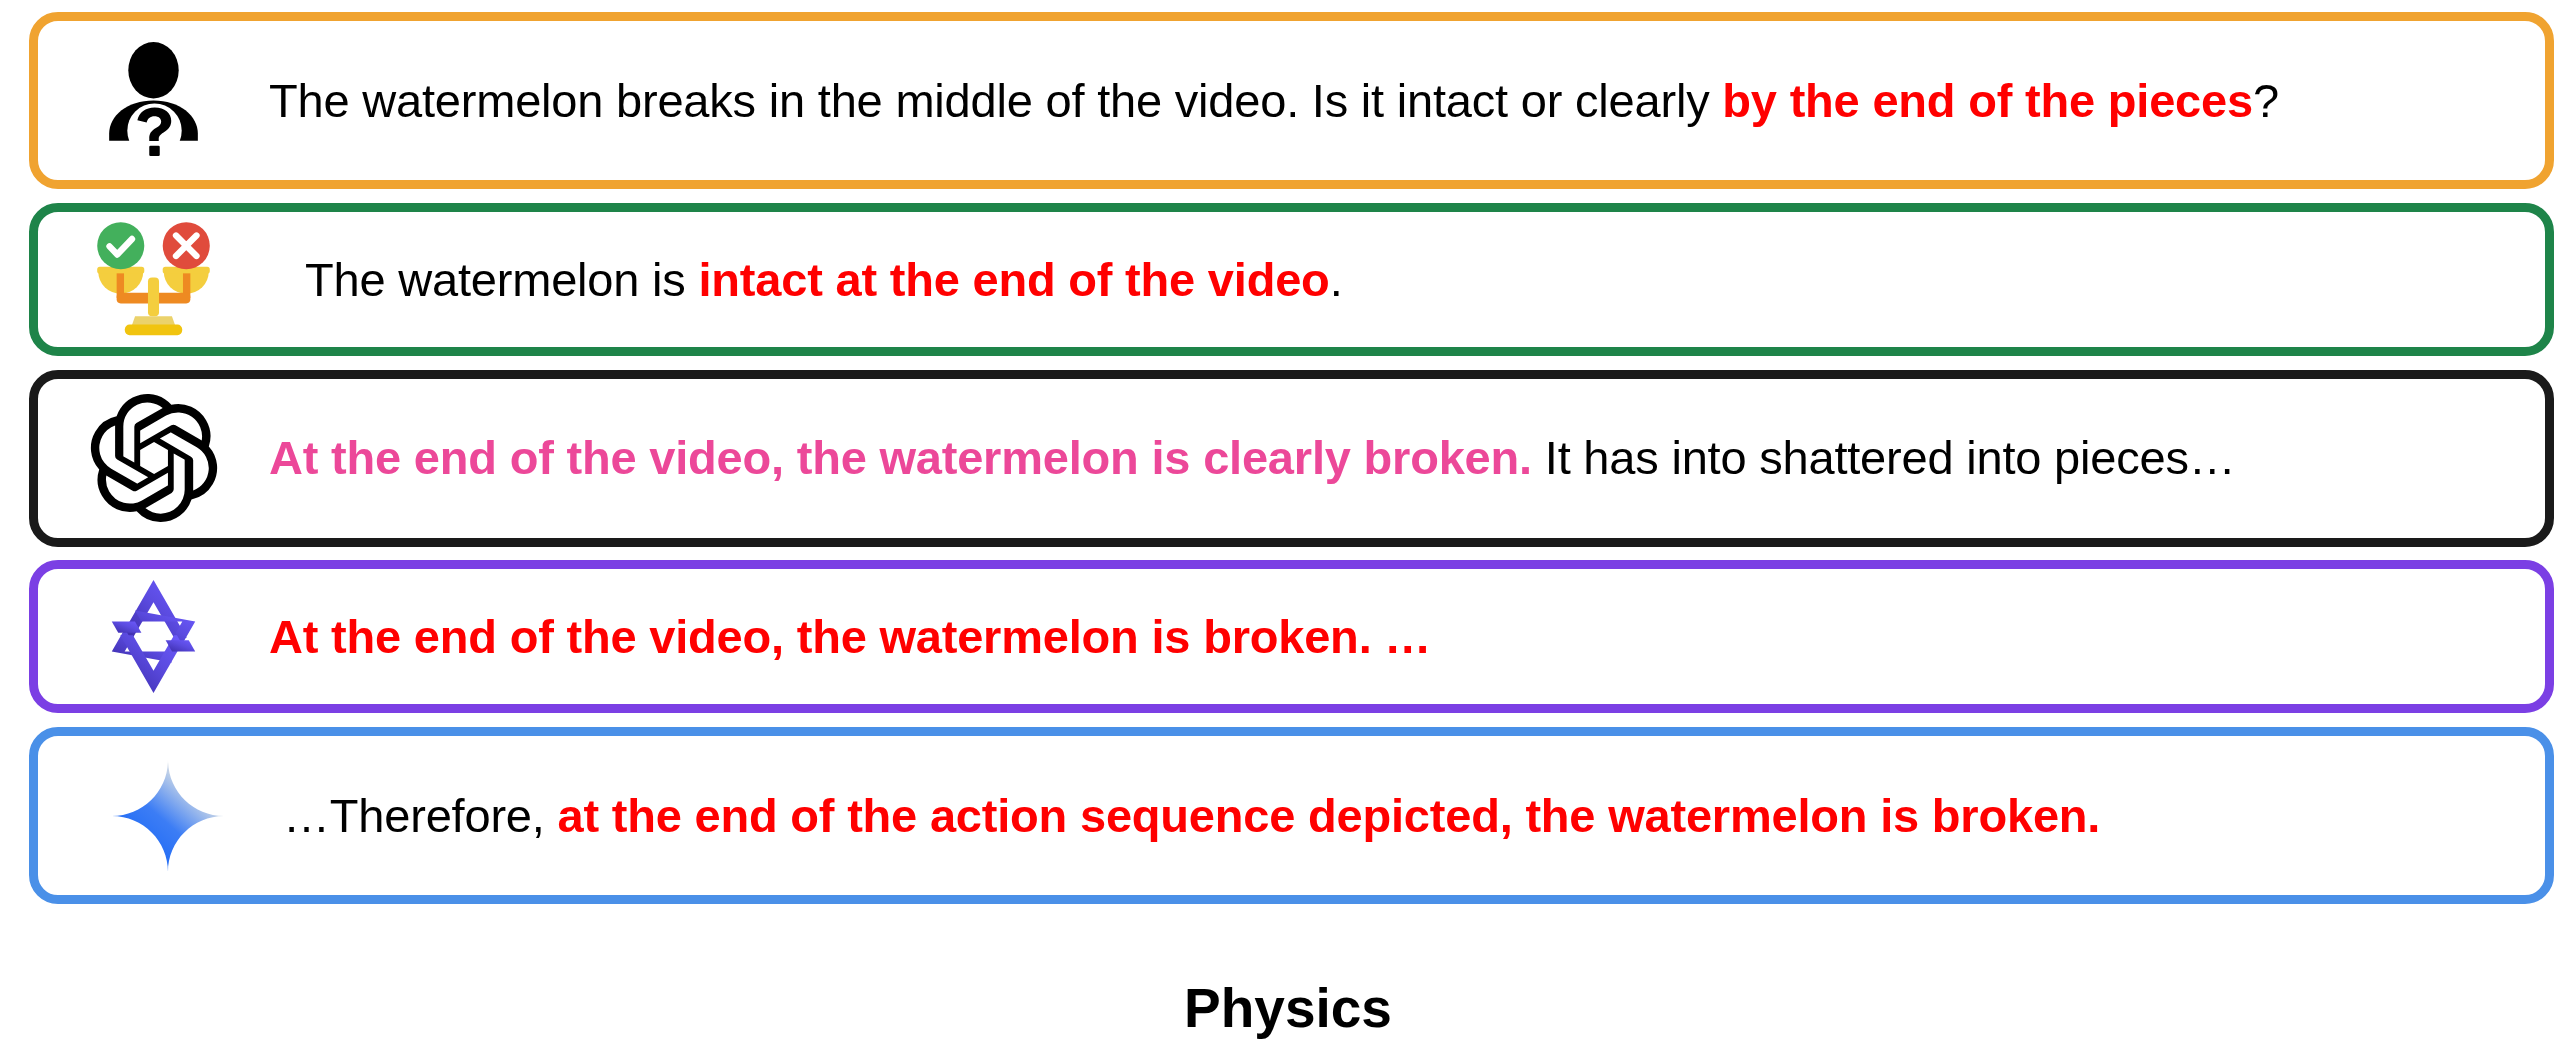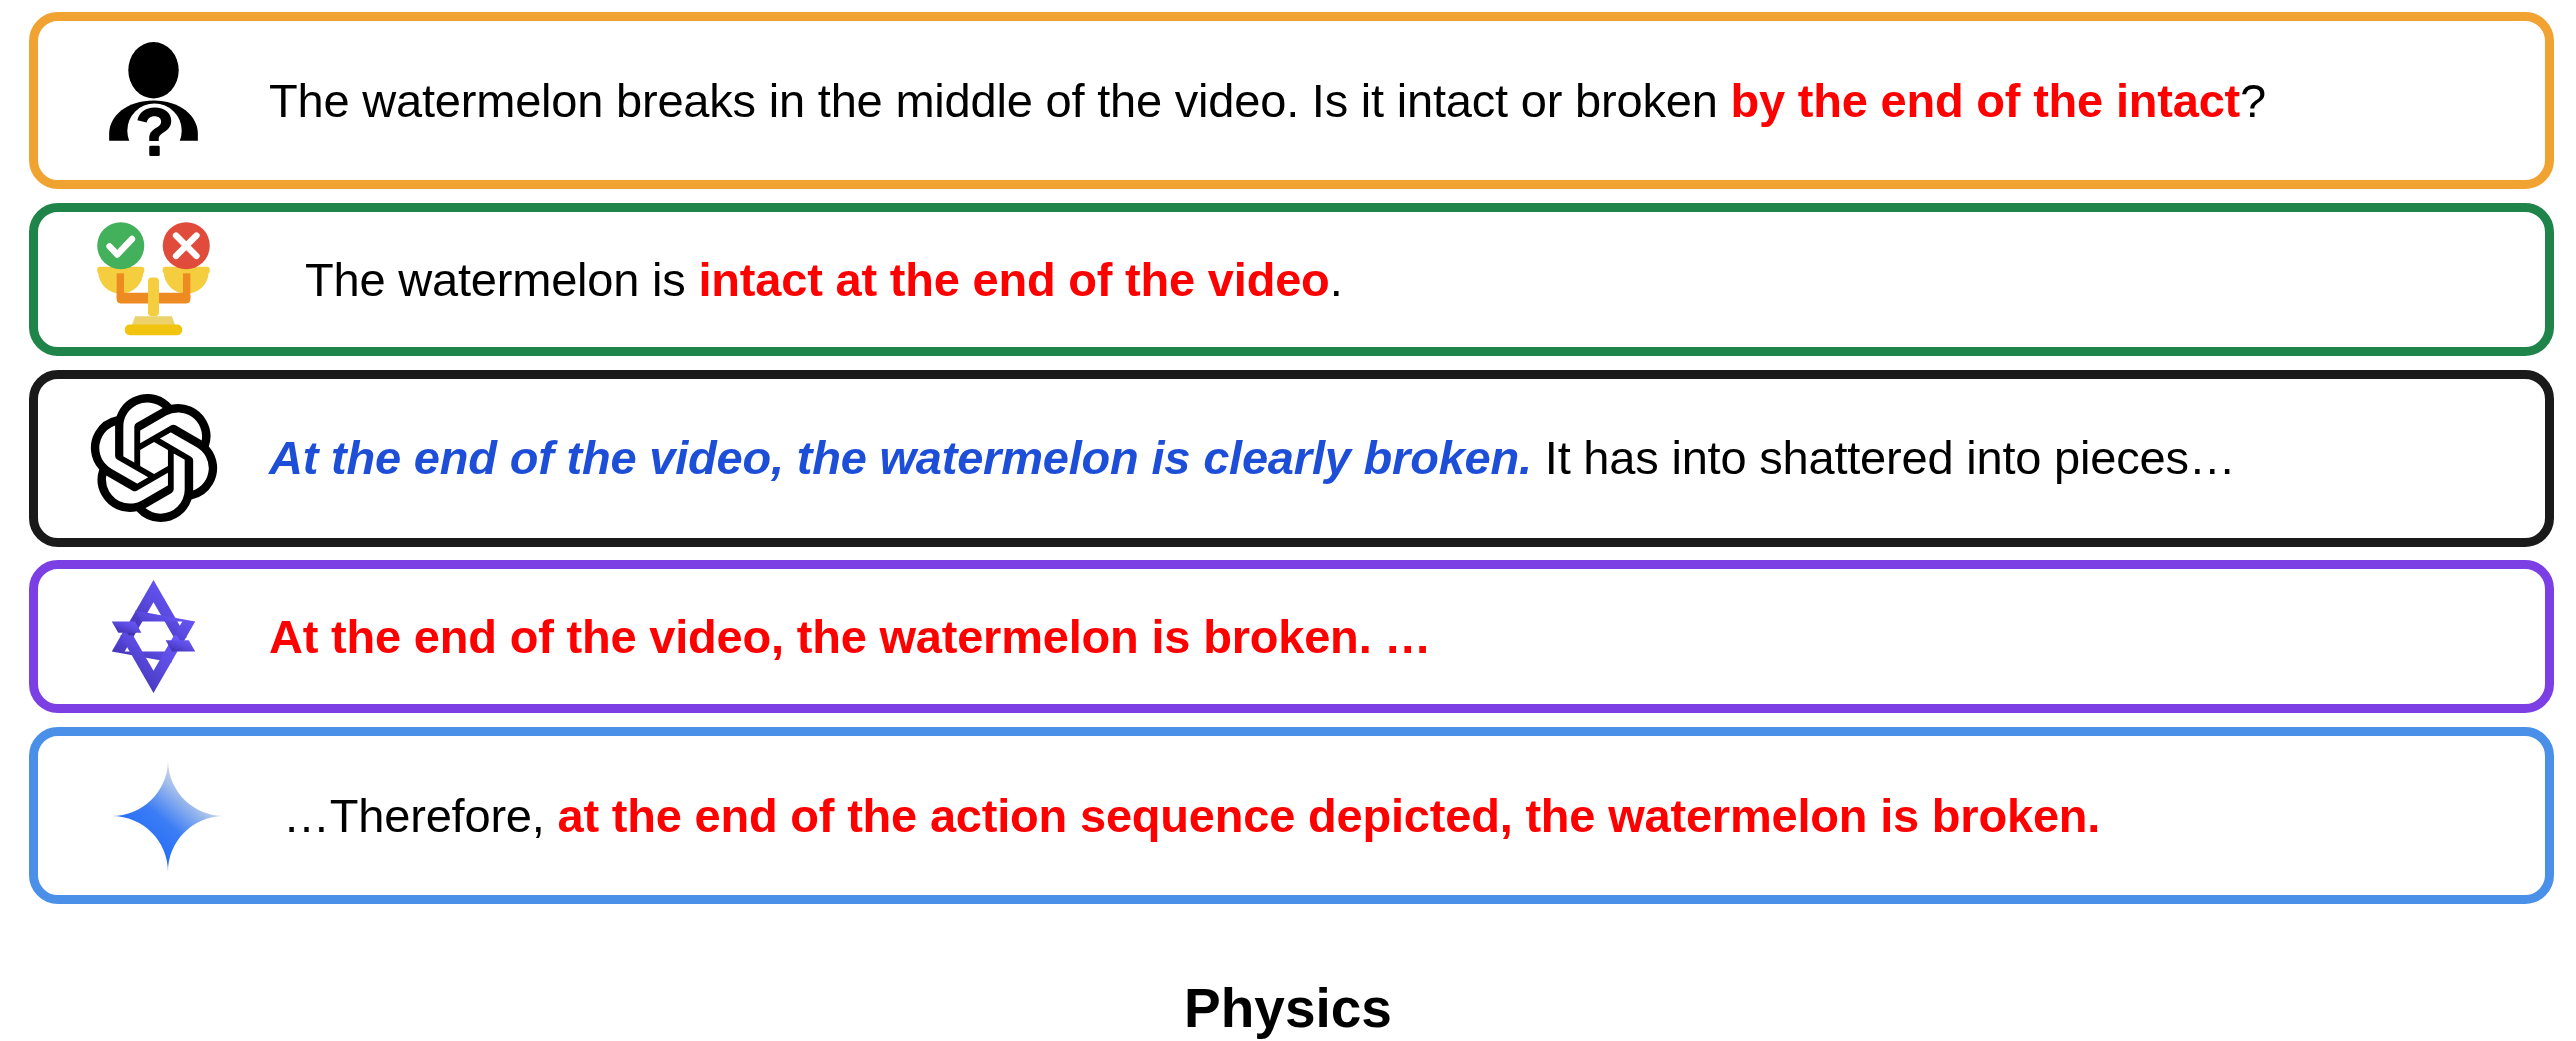--- a/index.html
+++ b/index.html
@@ -76,21 +76,21 @@
     <div class="icon-cell">
       <svg class="ico" width="129" height="129" viewBox="0 0 64 64">
         <ellipse cx="32" cy="17" rx="12.5" ry="14" fill="#000"></ellipse>
         <path d="M32 32c-13 0-22 7.5-22 16.5V52h44v-3.5C54 39.5 45 32 32 32z" fill="#000"></path>
         <circle cx="32.5" cy="47" r="13.5" fill="#fff"></circle>
         <path d="M32.6 35.5c-4.6 0-7.8 2.5-8.6 6.3l4.6 1.1c.4-1.9 1.8-3.1 3.9-3.1 2 0 3.3 1.1 3.3 2.6 0 1.3-.7 2.1-2.6 3.3-2.4 1.5-3.4 2.8-3.3 5.4v1h4.7v-.8c0-1.5.5-2.2 2.4-3.4 2.6-1.6 3.8-3.2 3.8-5.8 0-3.9-3.2-6.6-8.2-6.6z" fill="#000"></path>
         <rect x="29.9" y="54.5" width="5.2" height="5" rx="0.6" fill="#000"></rect>
       </svg>
     </div>
     <div class="text-cell">
-      <span>The watermelon breaks in the middle of the video. Is it intact or broken </span><span class="em" style="color: rgb(255, 0, 0);">by the end of the intact</span><span>?</span>
+      <span>The watermelon breaks in the middle of the video. Is it intact or clearly </span><span class="em" style="color: rgb(255, 0, 0);">by the end of the pieces</span><span>?</span>
     </div>
   </div>
 
   <div class="row b-green" style="border-color: rgb(30, 132, 73); gap: 36px;">
     <div class="icon-cell">
       <svg class="ico" width="131" height="131" viewBox="0 0 64 64">
 
         <path d="M5 28h22a11 11 0 0 1-22 0z" fill="#F4CE3E"></path>
         <path d="M37 28h22a11 11 0 0 1-22 0z" fill="#F4CE3E"></path>
         <rect x="4.5" y="25.8" width="23" height="3.4" rx="1.3" fill="#F4CE3E"></rect>
@@ -117,21 +117,21 @@
     </div>
   </div>
 
   <div class="row tall b-black" style="border-color: rgb(26, 26, 26);">
     <div class="icon-cell">
       <svg class="ico" width="128" height="128" viewBox="0 0 24 24">
         <path fill="#000" d="M22.282 9.821a5.985 5.985 0 0 0-.516-4.91 6.046 6.046 0 0 0-6.51-2.9A6.065 6.065 0 0 0 4.981 4.18a5.985 5.985 0 0 0-3.998 2.9 6.046 6.046 0 0 0 .743 7.097 5.98 5.98 0 0 0 .51 4.911 6.051 6.051 0 0 0 6.515 2.9A5.985 5.985 0 0 0 13.26 24a6.056 6.056 0 0 0 5.772-4.206 5.99 5.99 0 0 0 3.997-2.9 6.056 6.056 0 0 0-.747-7.073zM13.26 22.43a4.476 4.476 0 0 1-2.876-1.04l.141-.081 4.779-2.758a.795.795 0 0 0 .392-.681v-6.737l2.02 1.168a.071.071 0 0 1 .038.052v5.583a4.504 4.504 0 0 1-4.494 4.494zM3.6 18.304a4.47 4.47 0 0 1-.535-3.014l.142.085 4.783 2.759a.771.771 0 0 0 .78 0l5.843-3.369v2.332a.08.08 0 0 1-.033.062L9.74 19.95a4.5 4.5 0 0 1-6.14-1.646zM2.34 7.896a4.485 4.485 0 0 1 2.366-1.973V11.6a.766.766 0 0 0 .388.676l5.815 3.355-2.02 1.168a.076.076 0 0 1-.071 0l-4.83-2.786A4.504 4.504 0 0 1 2.34 7.872zm16.597 3.855l-5.833-3.387L15.119 7.2a.076.076 0 0 1 .071 0l4.83 2.791a4.494 4.494 0 0 1-.676 8.105v-5.678a.79.79 0 0 0-.407-.667zm2.01-3.023l-.141-.085-4.774-2.782a.776.776 0 0 0-.785 0L9.409 9.23V6.897a.066.066 0 0 1 .028-.061l4.83-2.787a4.5 4.5 0 0 1 6.68 4.66zm-12.64 4.135l-2.02-1.164a.08.08 0 0 1-.038-.057V6.075a4.5 4.5 0 0 1 7.375-3.453l-.142.08L8.704 5.46a.795.795 0 0 0-.393.681zm1.097-2.365l2.602-1.5 2.607 1.5v2.999l-2.597 1.5-2.607-1.5z"></path>
       </svg>
     </div>
     <div class="text-cell">
-      <span class="em" style="color: #1d4ed8; font-style: italic;">At the end of the video, the watermelon is clearly broken.</span><span> It has into shattered into pieces…</span>
+      <span class="em" style="color: #ec4899;">At the end of the video, the watermelon is clearly broken.</span><span> It has into shattered into pieces…</span>
     </div>
   </div>
 
   <div class="row b-purple" style="border-color: rgb(123, 63, 228);">
     <div class="icon-cell">
       <svg class="ico" width="129" height="129" viewBox="0 0 64 64">
         <defs>
           <linearGradient id="qg" x1="0" y1="1" x2="1" y2="0">
             <stop offset="0%" stop-color="#3B2BA8"></stop>
             <stop offset="55%" stop-color="#5B4BE0"></stop>

